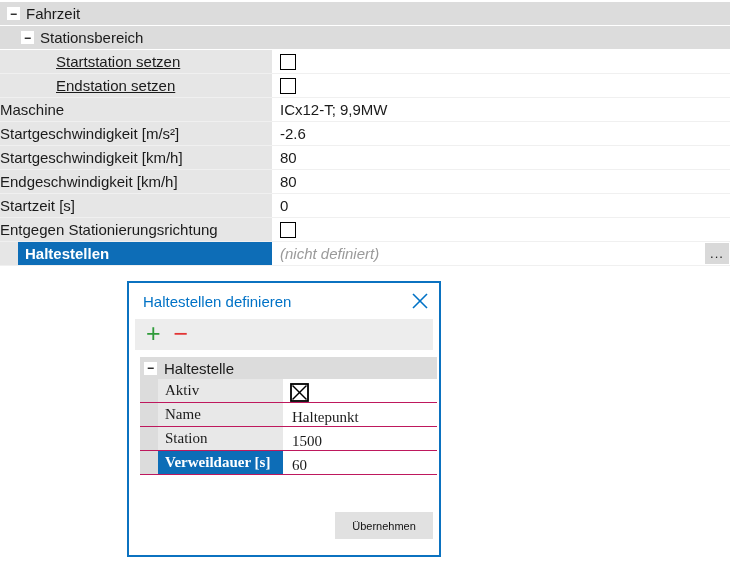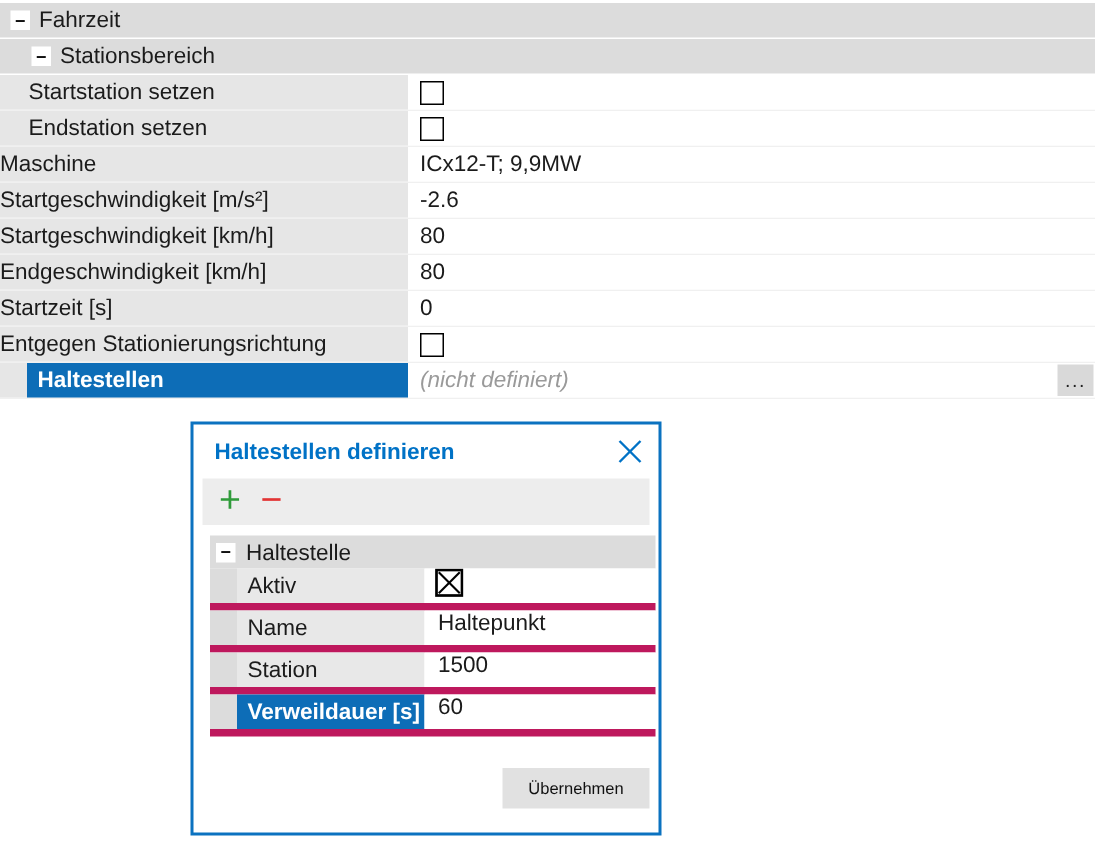--- a/index.html
+++ b/index.html
@@ -20,21 +20,21 @@
   .cell-value { flex:1; background:#ffffff; display:flex; align-items:center; position:relative; }
   .cell-value .val { padding-left:8px; }
   .exp {
     width:13px; height:13px; background:#ffffff; color:#111;
     display:flex; align-items:center; justify-content:center;
     font-size:12px; font-weight:700; line-height:1; flex:0 0 auto;
   }
   .indent0 .exp { margin-left:7px; } .indent0 .gtxt { margin-left:6px; }
   .indent1 .exp { margin-left:21px; } .indent1 .gtxt { margin-left:6px; }
   .pad-prop { }
-  .pad-sub  { padding-left:19px; }
+  .pad-sub  { padding-left:56px;text-decoration:underline; }
   .cb {
     width:16px; height:16px; box-sizing:border-box; background:#ffffff;
     border:1.5px solid #000; margin-left:8px; flex:0 0 auto;
   }
   .row.selected .cell-label { padding-left:0; }
   .sel-bar { position:absolute; left:18px; top:0; right:0; bottom:0; background:#0d6db7; }
   .row.selected .lbl { position:relative; color:#fff; font-weight:700; margin-left:25px; }
   .val-muted { color:#9a9a9a; font-style:italic; }
   .ellipsis-btn {
     position:absolute; right:1px; top:1px; width:24px; height:21px;
@@ -42,43 +42,43 @@
     font-size:13px; color:#222; letter-spacing:1px; cursor:default;
   }
 
   
   .dialog {
     position:absolute; left:127px; top:281px; width:314px; height:276px;
     background:#ffffff; border:2px solid #0b72c0; box-sizing:border-box;
   }
   .dlg-title {
     position:absolute; left:14px; top:10px;
-    color:#0072c6; font-weight:700; font-size:15px;
+    color:#0072c6; font-weight:400; font-size:15px;
   }
   .dlg-close { position:absolute; right:10px; top:9px; width:18px; height:18px; cursor:default; }
   .toolbar {
     position:absolute; left:6px; right:6px; top:36px; height:31px;
     background:#ededed; display:flex; align-items:center; gap:13px; padding-left:11px; box-sizing:border-box;
   }
   .tb-add { color:#2f9b3a; font-size:25px; line-height:1; margin-top:-3px; cursor:default; }
   .tb-remove { color:#e23434; font-size:25px; line-height:1; margin-top:-3px; cursor:default; }
   .dlg-group {
     position:absolute; left:11px; right:2px; top:74px; height:22px;
     background:#dcdcdc; display:flex; align-items:center;
   }
   .dlg-group .exp { margin-left:4px; }
   .dlg-group .gtxt { margin-left:7px; }
   .dlg-rows { position:absolute; left:11px; right:2px; top:96px; }
-  .drow { display:flex; height:23px; border-bottom:5px solid #be185d; }
+  .drow { display:flex; height:23px; border-bottom:1px solid #be185d;font-family:Liberation Serif, serif; }
   .dband { width:18px; min-width:18px; background:#dcdcdc; }
   .dlabel {
     width:125px; min-width:125px; background:#e8e8e8; box-sizing:border-box;
     display:flex; align-items:center; padding-left:7px;
   }
-  .dvalue { flex:1; background:#ffffff; display:flex; align-items:flex-start; }
+  .dvalue { flex:1; background:#ffffff; display:flex; align-items:flex-end; }
   .dvalue .val { padding-left:9px; }
   .drow.sel .dlabel { background:#0d6db7; color:#fff; font-weight:700; }
   .cbx { margin-left:7px; display:block; }
   .apply-btn {
     position:absolute; right:6px; bottom:16px; width:98px; height:27px;
     background:#e1e1e1; border:none; display:flex; align-items:center; justify-content:center;
     font-family:"Liberation Sans", sans-serif; font-size:11px; color:#111; cursor:default;
   }
 </style>
 </head>

